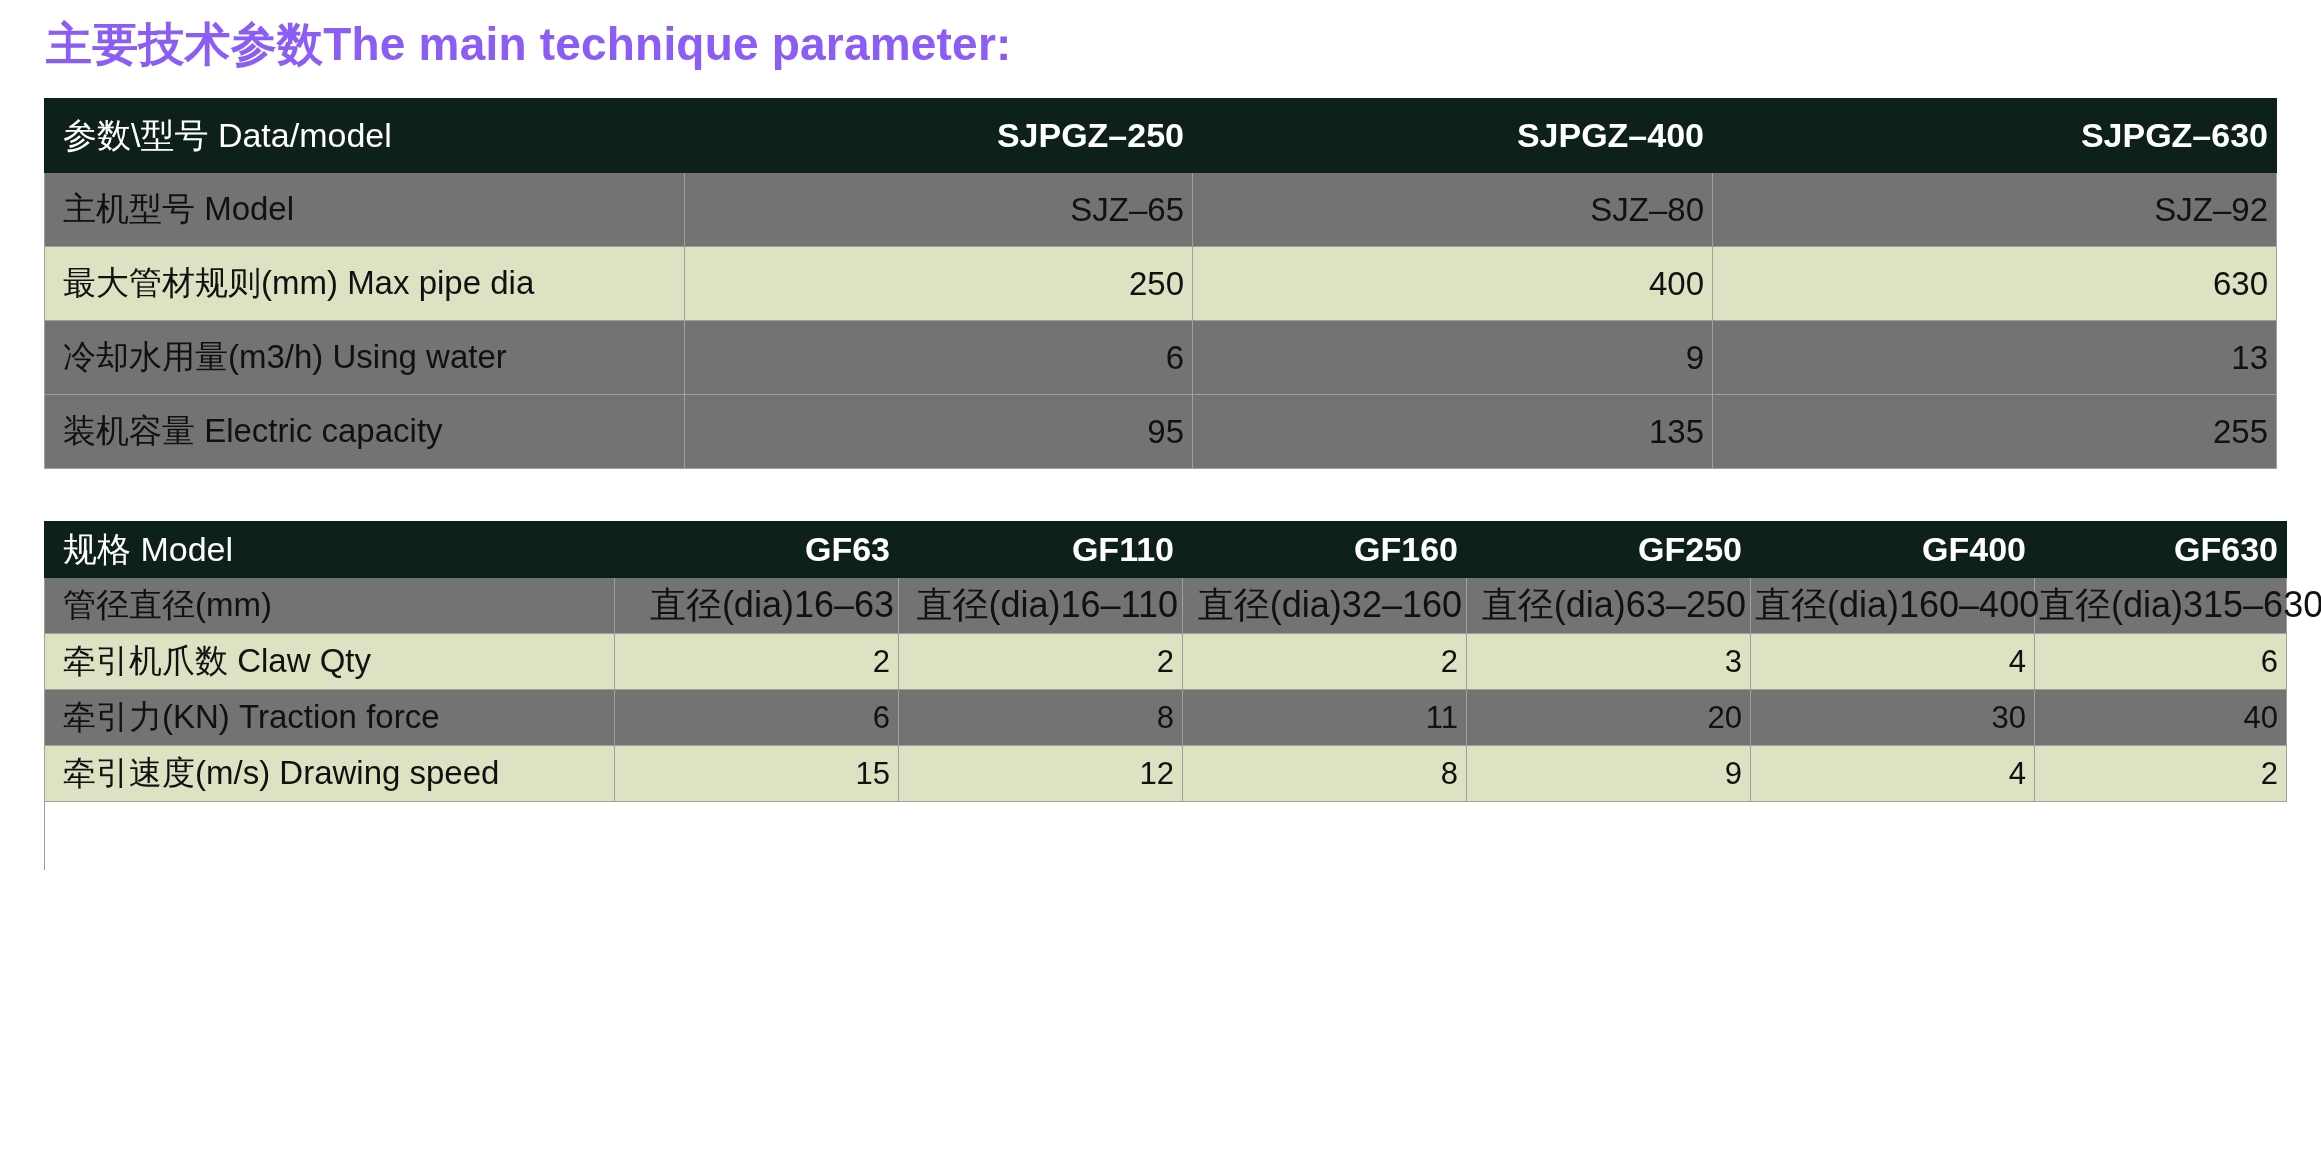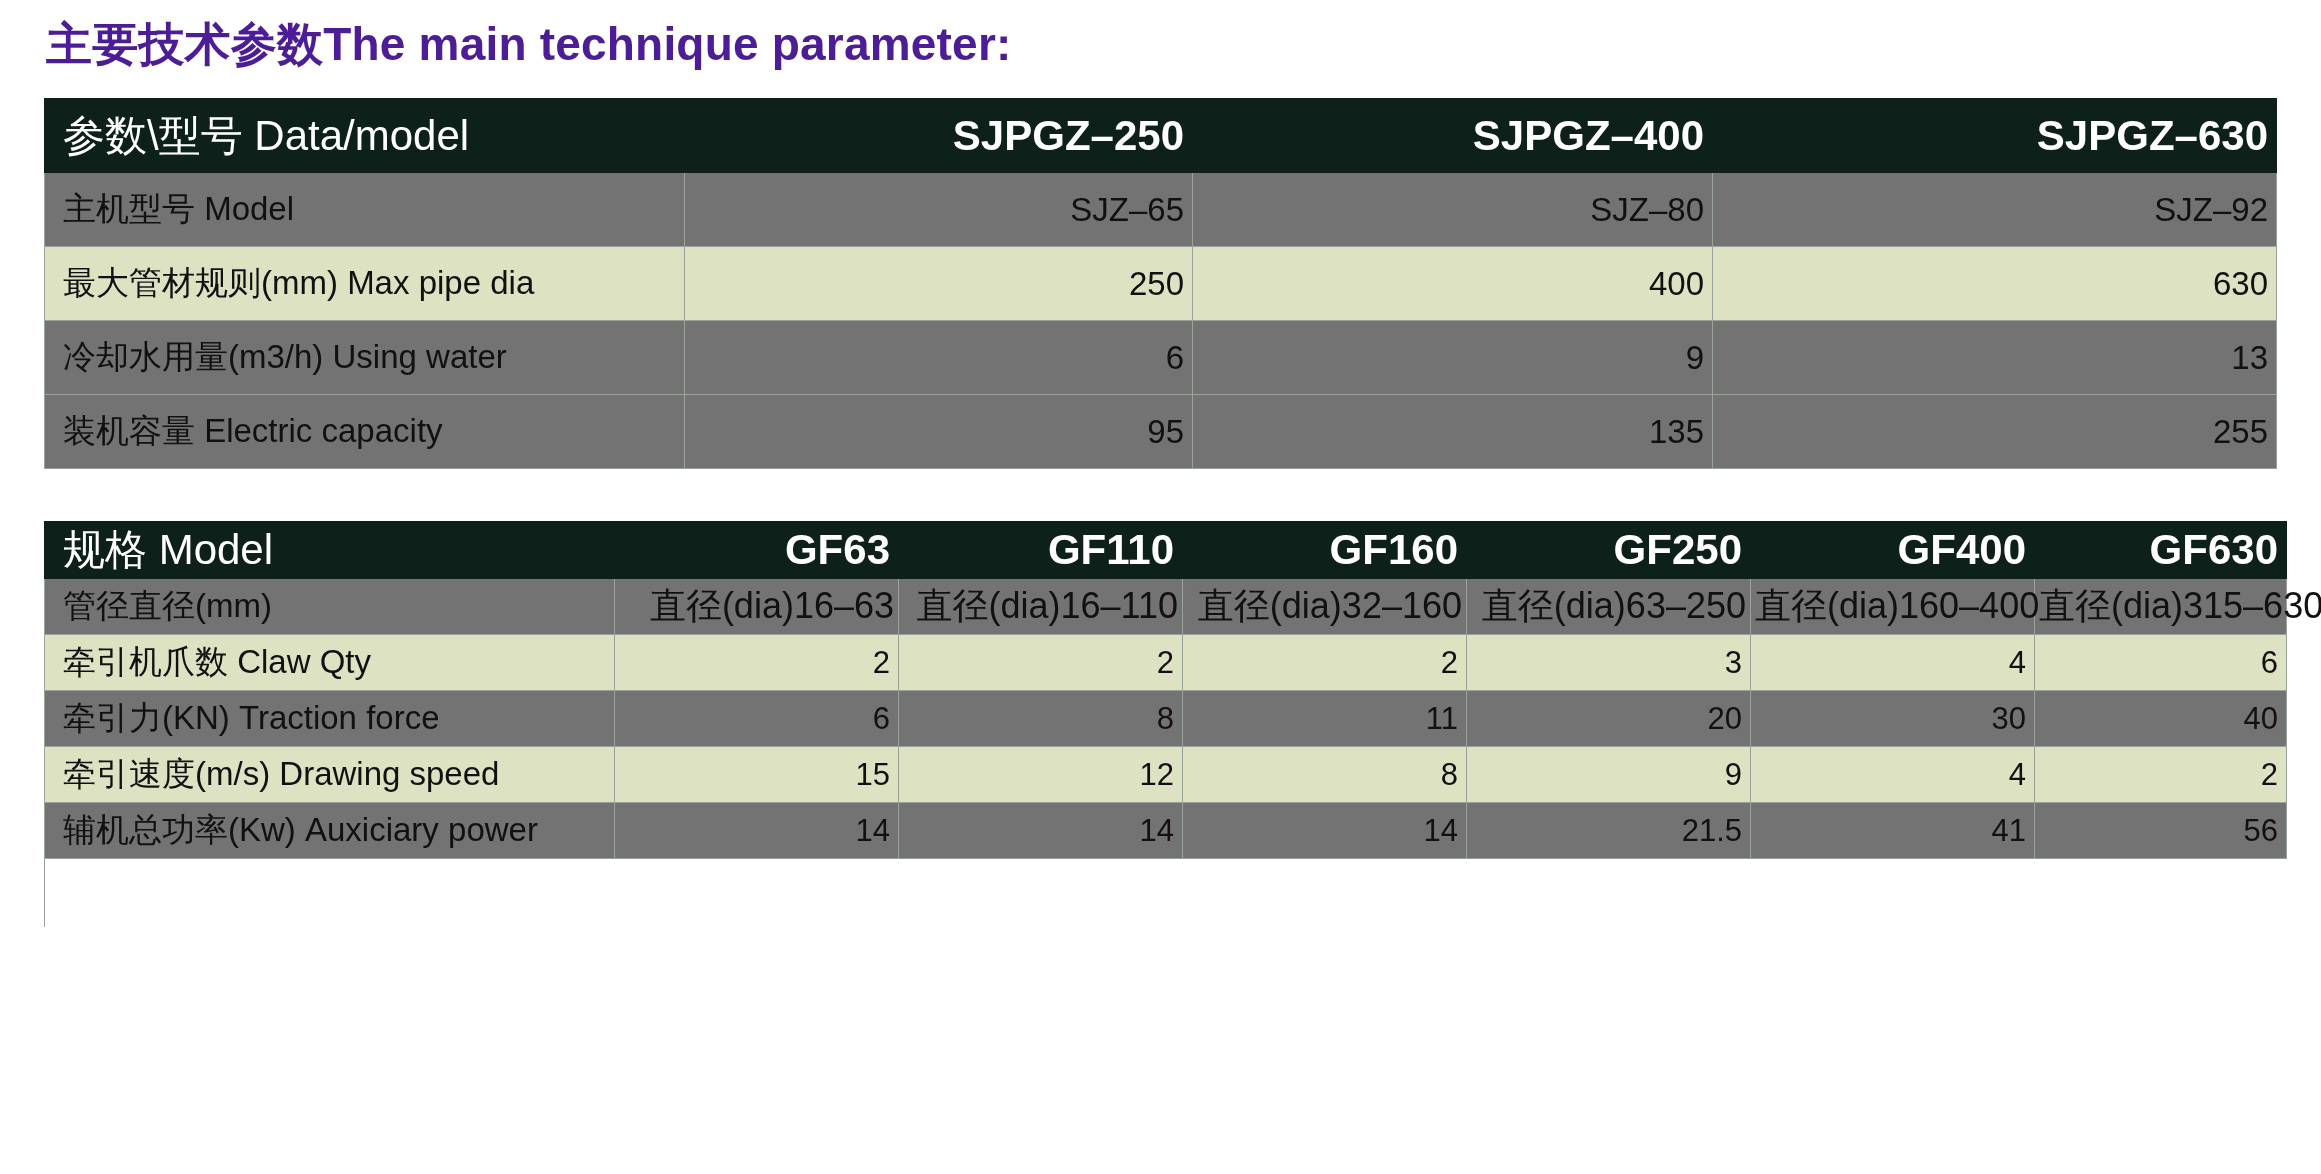--- a/index.html
+++ b/index.html
@@ -17,21 +17,21 @@
   .page {
     position: relative;
     width: 2321px;
     height: 1174px;
     box-sizing: border-box;
     padding: 0;
   }
   .heading {
     font-size: 46px;
     font-weight: bold;
-    color: #4c1d95;
+    color: #8b5cf6;
     margin: 14px 0 0 46px;
     letter-spacing: 0.2px;
     white-space: nowrap;
   }
   .table-wrap {
     margin-left: 44px;
   }
   table {
     border-collapse: collapse;
     table-layout: fixed;
@@ -53,21 +53,21 @@
     padding: 0 8px;
     box-sizing: border-box;
   }
   table.t1 th, table.t1 td { height: 74px; }
   table.t2 th, table.t2 td { height: 56px; }
 
   thead th {
     background: #0d2019;
     color: #ffffff;
     border: 1px solid #0d2019;
-    font-size: 42px;
+    font-size: 34px;
   }
   thead th.label-col {
     text-align: left;
     padding-left: 18px;
   }
   thead th.val-col {
     text-align: right;
     font-weight: bold;
   }
   td.label-col {
@@ -210,28 +210,19 @@
         </tr>
         <tr class="alt">
           <td class="label-col">牵引速度(m/s) Drawing speed</td>
           <td class="val-col">15</td>
           <td class="val-col">12</td>
           <td class="val-col">8</td>
           <td class="val-col">9</td>
           <td class="val-col">4</td>
           <td class="val-col">2</td>
         </tr>
-        <tr class="plain">
-          <td class="label-col">辅机总功率(Kw) Auxiciary power</td>
-          <td class="val-col">14</td>
-          <td class="val-col">14</td>
-          <td class="val-col">14</td>
-          <td class="val-col">21.5</td>
-          <td class="val-col">41</td>
-          <td class="val-col">56</td>
-        </tr>
       </tbody>
     </table>
   </div>
 
   <div class="tail"></div>
 
 </div>
 
 </body></html>

